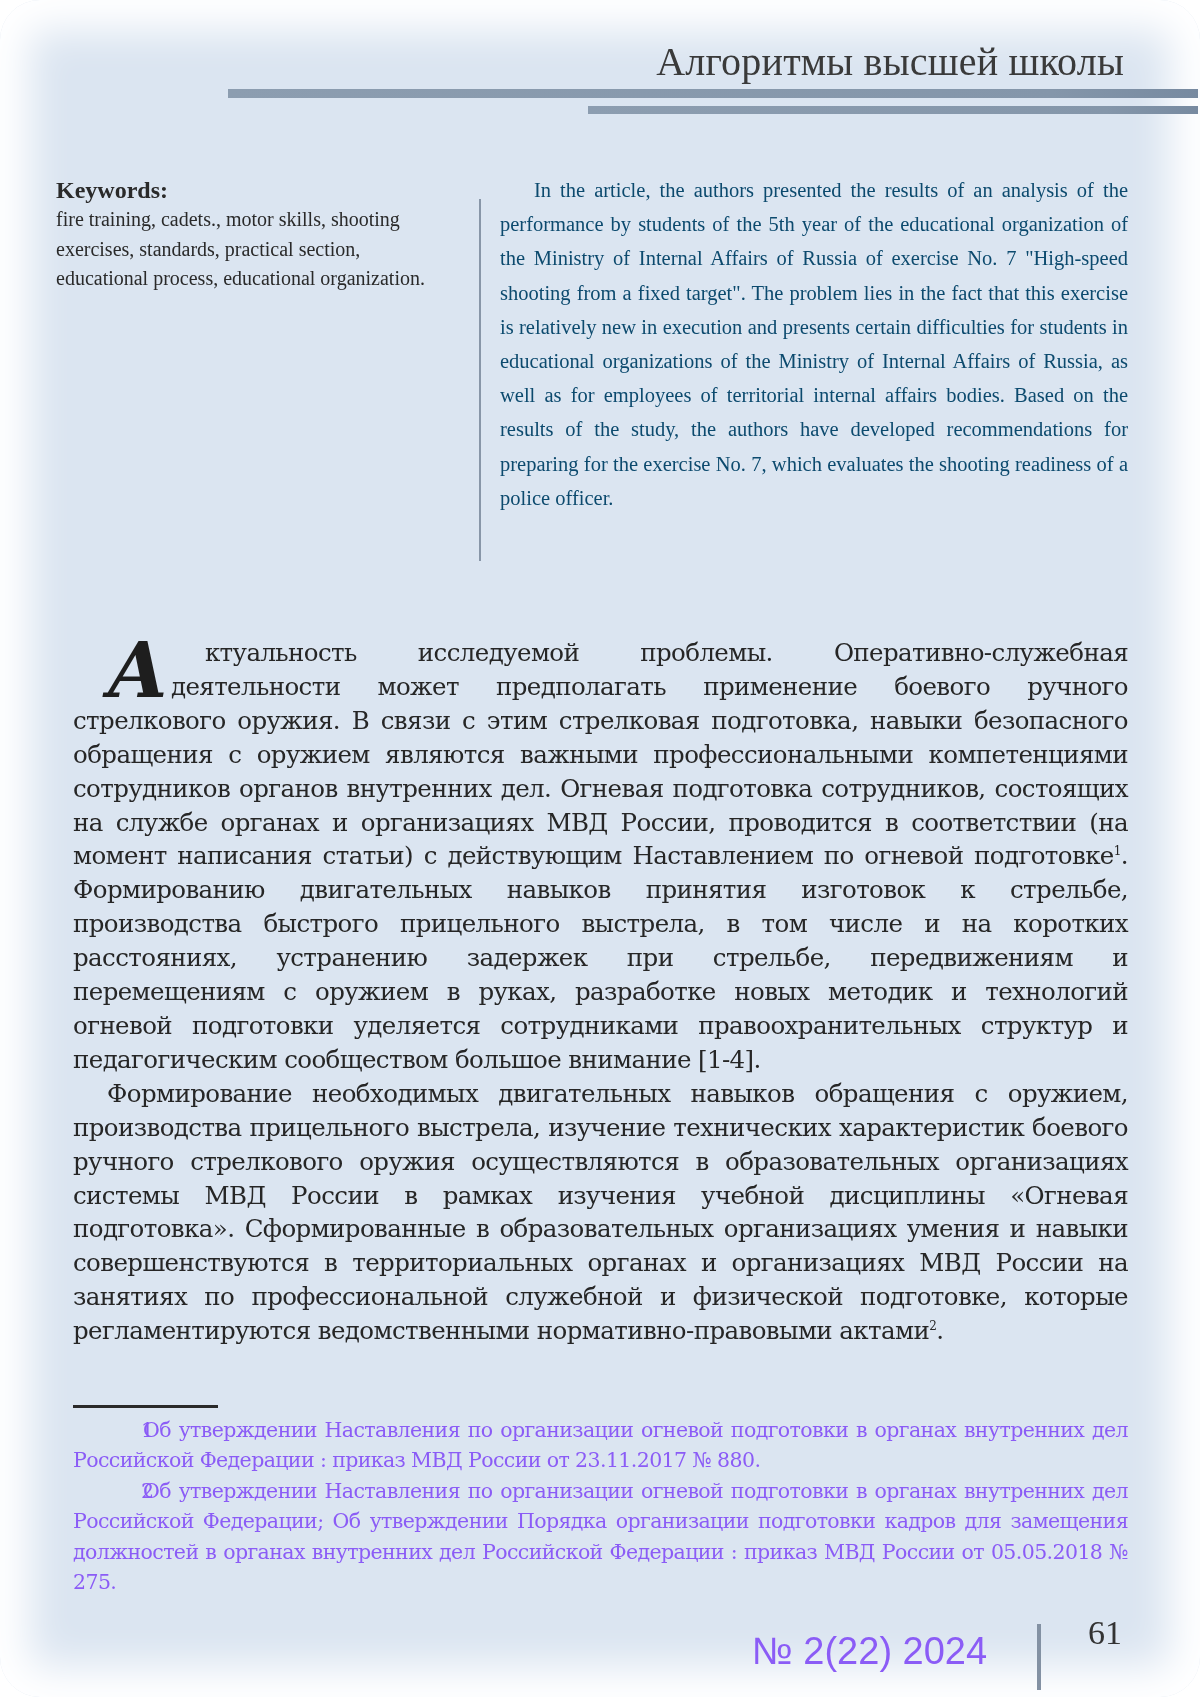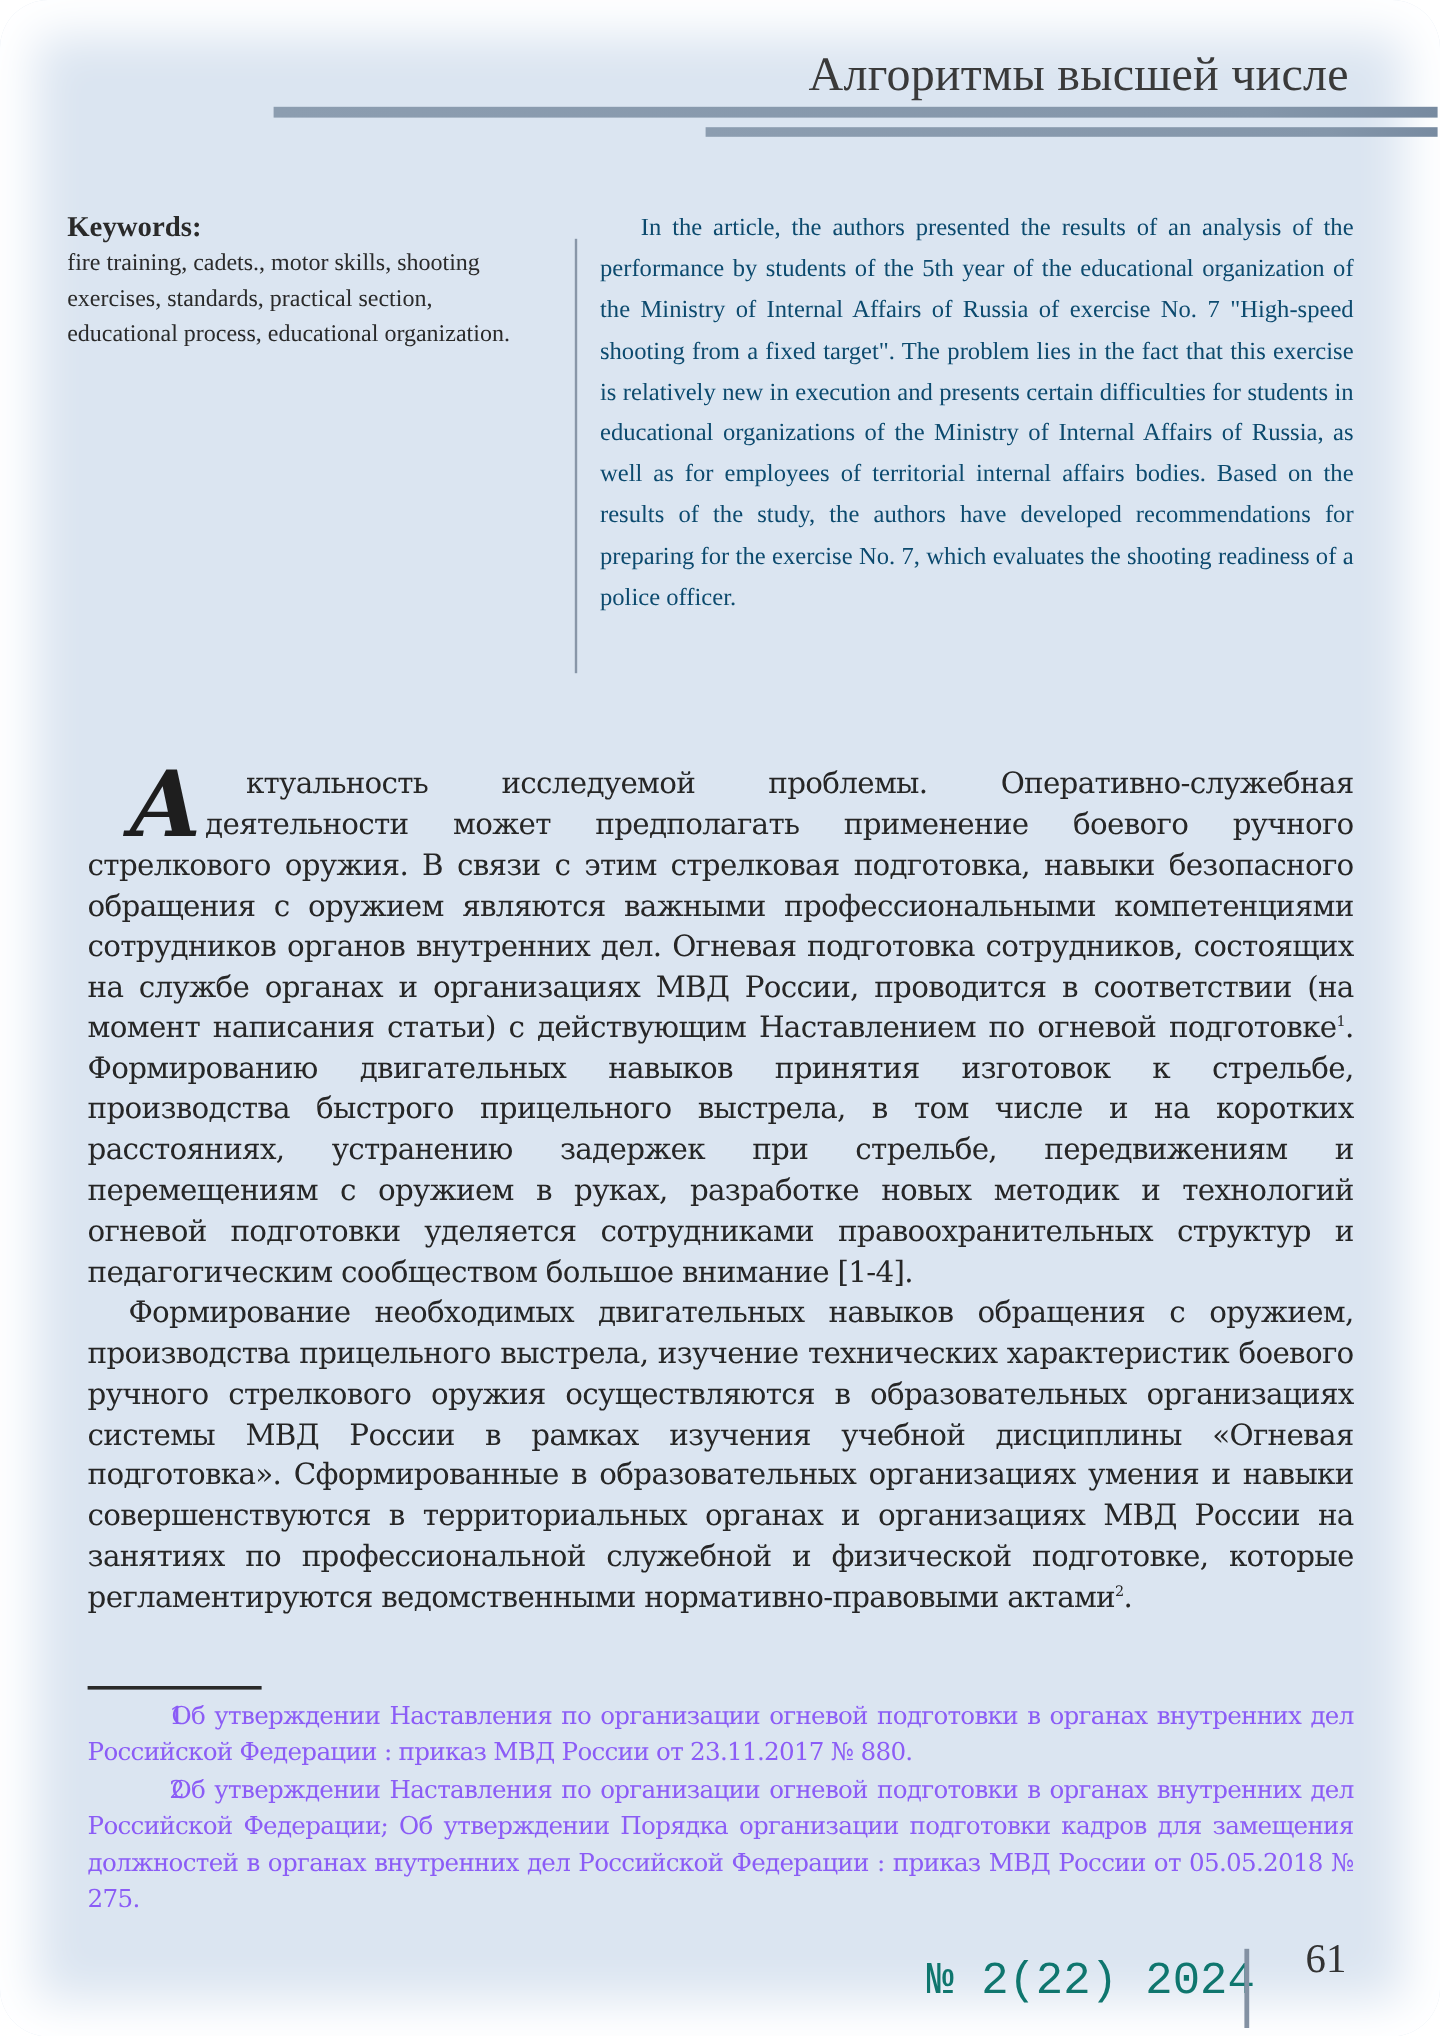--- a/index.html
+++ b/index.html
@@ -54,36 +54,36 @@
   .footnote-rule { position: absolute; left: 73px; top: 1405px; width: 145px; height: 3px; background: #2a2a2a; }
   .footnotes {
     position: absolute; left: 73px; top: 1415px; width: 1055px;
     font-family: "DejaVu Serif", serif; font-size: 20.5px; line-height: 30.4px;
     color: #8b5cf6; text-align: justify; letter-spacing: -0.6px;
   }
   .footnotes p { margin: 0; text-indent: 34px; }
   .fn-num { display: inline-block; width: 36px; }
 
   .footer-issue {
-    position: absolute; left: 772px; top: 1630px;
-    font-family: Liberation Mono, monospace; font-size: 38px; color: #0f766e;
+    position: absolute; left: 752px; top: 1630px;
+    font-family: Liberation Sans, sans-serif; font-size: 38px; color: #8b5cf6;
     white-space: nowrap;
   }
   .footer-divider { position: absolute; left: 1037px; top: 1624px; width: 4px; height: 66px; background: #8391a3; }
   .footer-page {
     position: absolute; left: 1088px; top: 1614px;
     font-family: "Liberation Serif", serif; font-size: 34px; color: #333;
   }
 </style>
 </head>
 <body>
 
 <div class="page-panel"></div>
 
-<div class="header-title">Алгоритмы высшей числе</div>
+<div class="header-title">Алгоритмы высшей школы</div>
 <div class="rule-1"></div>
 <div class="rule-2"></div>
 
 <div class="keywords">
   <div class="keywords-heading">Keywords:</div>
   <div class="keywords-text">fire training, cadets., motor skills, shooting exercises, standards, practical section, educational process, educational organization.</div>
 </div>
 
 <div class="v-divider"></div>
 

